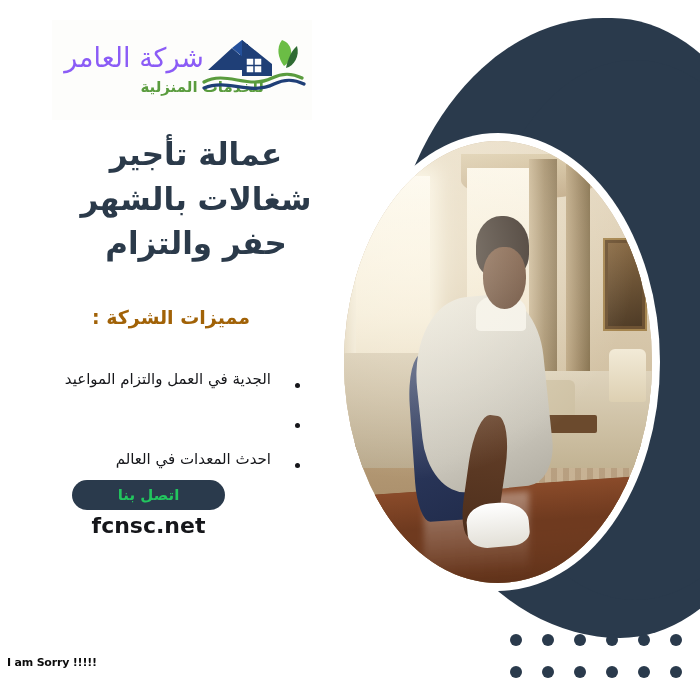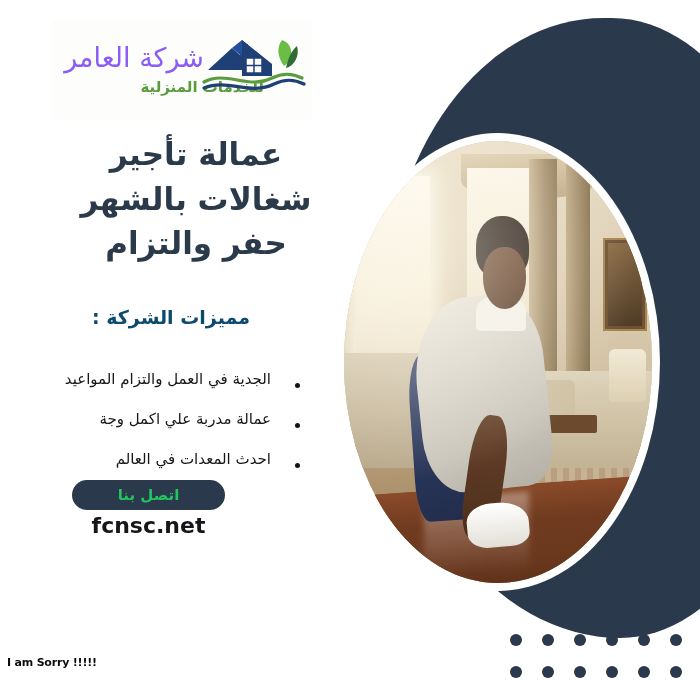--- a/index.html
+++ b/index.html
@@ -256,21 +256,21 @@
   .headline div { white-space: nowrap; }
 
   
   .features-title {
     position: absolute;
     left: 56px; top: 306px;
     width: 230px;
     z-index: 6;
     direction: rtl;
     text-align: center;
-    color: #0c4a6e;
+    color: #a16207;
     font-size: 19px;
     font-weight: bold;
   }
   .features-list {
     position: absolute;
     left: 60px; top: 348px;
     width: 240px;
     z-index: 6;
     direction: rtl;
     margin: 0; padding: 0;
@@ -415,21 +415,20 @@
   </div>
 
   <div class="features-title">مميزات الشركة :</div>
   <ul class="features-list">
     <li>
       <span class="bullet"></span>
       <span>الجدية في العمل والتزام المواعيد</span>
     </li>
     <li>
       <span class="bullet"></span>
-      <span>عمالة مدربة علي اكمل وجة</span>
     </li>
     <li>
       <span class="bullet"></span>
       <span>احدث المعدات في العالم</span>
     </li>
   </ul>
 
   <button class="cta">اتصل بنا</button>
   <div class="website">fcnsc.net</div>
 

